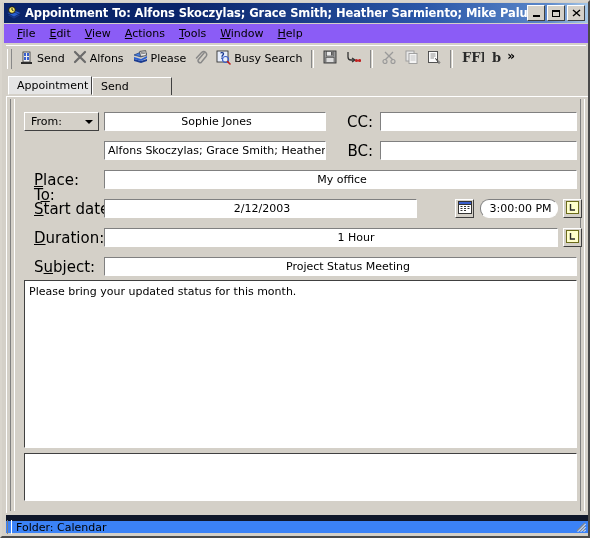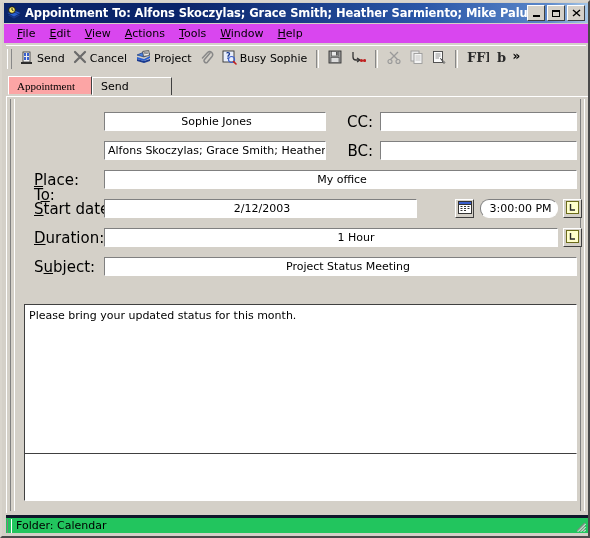--- a/index.html
+++ b/index.html
@@ -43,21 +43,21 @@
     color:#000;
   }
   .win-btn .gl{position:absolute;left:0;right:0;top:0;bottom:0;
     display:flex;align-items:center;justify-content:center;font-size:9px;font-weight:bold;}
   .min-mark{width:7px;height:2px;background:#000;margin-top:5px;}
   .max-mark{width:8px;height:7px;border:1px solid #000;border-top-width:2px;box-sizing:border-box;}
 
   
   .menubar{
     position:absolute;left:2px;top:22px;width:584px;height:19px;
-    background:#d946ef;display:flex;align-items:center;padding-left:6px;
+    background:#8b5cf6;display:flex;align-items:center;padding-left:6px;
     box-sizing:border-box;
   }
   .menu-item{padding:2px 7px;font-size:11px;color:#000;cursor:default;}
   .menu-item u{text-decoration:underline;}
 
   
   .toolbar{
     position:absolute;left:4px;top:43px;width:580px;height:26px;
     background:#d4d0c8;display:flex;align-items:center;
     border-top:1px solid #ffffff;
@@ -73,21 +73,21 @@
 
   
   .tabs{position:absolute;left:6px;top:74px;width:578px;height:20px;}
   .tab{
     position:absolute;top:0;height:19px;line-height:18px;
     padding:0 8px;font-size:11px;background:#d4d0c8;
     border-top:1px solid #ffffff;border-left:1px solid #ffffff;
     border-right:1px solid #404040;
     box-sizing:border-box;
   }
-  .tab.active{background:#fca5a5;border-bottom:1px solid #d4d0c8;z-index:3;font-family:Liberation Serif, serif;}
+  .tab.active{background:#e5e5e5;border-bottom:1px solid #d4d0c8;z-index:3;}
   .tab.inactive{top:1px;height:18px;line-height:17px;}
 
   
   .panel{
     position:absolute;left:4px;top:94px;width:582px;height:417px;
     background:#d4d0c8;box-sizing:border-box;
     border-top:1px solid #ffffff;border-left:1px solid #ffffff;
   }
   .panel-inner{position:absolute;left:3px;top:2px;right:3px;bottom:2px;}
   .lbl-r{position:absolute;font-size:15px;color:#000;line-height:20px;}
@@ -133,22 +133,22 @@
   .textarea .body{padding:4px 0 0 4px;font-size:11px;line-height:14px;color:#000;}
 
   .vdivider{
     position:absolute;width:3px;top:0;bottom:0;
     border-left:1px solid #808080;border-right:1px solid #ffffff;
   }
 
   
   .statusbar{
     position:absolute;left:4px;bottom:3px;width:582px;height:18px;
-    background:#22c55e;box-sizing:border-box;
-    border-top:3px solid #0f172a;
+    background:#3b82f6;box-sizing:border-box;
+    border-top:6px solid #0f172a;
     display:flex;align-items:center;
   }
   .status-grip{width:3px;height:14px;margin:0 4px 0 1px;
     border-left:1px solid #808080;border-right:1px solid #ffffff;}
   .status-text{font-size:11px;color:#000;}
   .resize-grip{position:absolute;right:2px;bottom:1px;width:13px;height:13px;}
 </style>
 </head>
 <body>
 
@@ -213,54 +213,54 @@
       </span>
       <span class="lbl">Send</span>
     </span>
 
     <span class="tb-btn">
       <span>
         <svg width="14" height="14" viewBox="0 0 14 14">
           <path d="M2 2 L12 12 M12 2 L2 12" stroke="#6b6b6b" stroke-width="2.2" stroke-linecap="round"></path>
         </svg>
       </span>
-      <span class="lbl">Cancel</span>
+      <span class="lbl">Alfons</span>
     </span>
 
     <span class="tb-btn">
       <span>
         <svg width="16" height="14" viewBox="0 0 16 14">
           <path d="M2 9 L9 11 L15 9 L15 11 L9 13 L2 11 Z" fill="#1a3a8f"></path>
           <path d="M2 7 L9 9 L15 6 L15 8 L9 11 L2 9 Z" fill="#2a5fd0"></path>
           <path d="M2 5 L9 7 L15 4 L9 2 Z" fill="#4a7fe0" stroke="#0a2a6a" stroke-width="0.6"></path>
           <rect x="8" y="1" width="6" height="5" fill="#f0f0f0" stroke="#333" stroke-width="0.7" transform="rotate(-8 11 3)"></rect>
           <path d="M9 2.5 L13 2 M9 3.8 L13 3.3" stroke="#444" stroke-width="0.6"></path>
         </svg>
       </span>
-      <span class="lbl">Project</span>
+      <span class="lbl">Please</span>
     </span>
 
     <span class="tb-btn">
       <span>
         <svg width="14" height="15" viewBox="0 0 14 15">
           <path d="M10 3 L4.5 9.5 a2 2 0 0 0 2.8 2.8 L12 6.5 a3 3 0 0 0-4.2-4.2 L2.5 8" stroke="#888" stroke-width="1.5" fill="none" stroke-linecap="round"></path>
         </svg>
       </span>
     </span>
 
     <span class="tb-btn">
       <span>
         <svg width="15" height="15" viewBox="0 0 15 15">
           <rect x="1" y="1" width="11" height="11" fill="#e8eefc" stroke="#333" stroke-width="0.9"></rect>
           <text x="6.2" y="9.4" font-size="8" font-family="DejaVu Sans" text-anchor="middle" fill="#1a3a8f" font-weight="bold">?</text>
           <circle cx="9.5" cy="9.5" r="3" fill="none" stroke="#3a5fcd" stroke-width="1.2"></circle>
           <path d="M11.6 11.6 L14 14" stroke="#c02020" stroke-width="1.6" stroke-linecap="round"></path>
         </svg>
       </span>
-      <span class="lbl">Busy Sophie</span>
+      <span class="lbl">Busy Search</span>
     </span>
 
     <span class="tb-sep"></span>
 
     <span class="tb-btn">
       <span>
         <svg width="14" height="14" viewBox="0 0 14 14">
           <rect x="1" y="1" width="12" height="12" fill="#9a9a9a" stroke="#333" stroke-width="0.9"></rect>
           <rect x="3.5" y="1.5" width="7" height="4.5" fill="#e8e8e8" stroke="#444" stroke-width="0.6"></rect>
           <rect x="8" y="2" width="1.8" height="3.5" fill="#555"></rect>
@@ -340,20 +340,24 @@
       <span>Send Options</span>
     </div>
   </div>
 
   <div class="panel">
     <div class="panel-inner">
 
       <div class="vdivider" style="right:0;"></div>
       <div class="vdivider" style="left:0;"></div>
 
+      <div class="dropbtn" style="left:14px;top:13px;width:75px;">
+        <span>From:</span>
+        <span class="arrow-dn"></span>
+      </div>
       <div class="field" style="left:94px;top:13px;width:222px;">
         <span class="val">Sophie Jones</span>
       </div>
       <div class="lbl-r" style="left:325px;top:13px;width:38px;text-align:right;">CC:</div>
       <div class="field" style="left:370px;top:13px;width:197px;">
         <span class="val"></span>
       </div>
 
       <div class="lbl-r" style="left:24px;top:42px;margin-top:44px;">T<u>o</u>:</div>
       <div class="field" style="left:94px;top:42px;width:222px;">
@@ -405,21 +409,21 @@
             <path d="M4.5 3 L4.5 9 L9 9" stroke="#2a2a2a" stroke-width="1.4" fill="none"></path>
           </svg>
         </span>
       </div>
 
       <div class="lbl-r" style="left:24px;top:158px;">S<u>u</u>bject:</div>
       <div class="field" style="left:94px;top:158px;width:473px;padding-left:12px;">
         <span class="val">Project Status Meeting</span>
       </div>
 
-      <div class="textarea" style="left:14px;top:181px;width:553px;height:168px;margin-top:24px;">
+      <div class="textarea" style="left:14px;top:181px;width:553px;height:168px;">
         <div class="body">Please bring your updated status for this month.</div>
       </div>
 
       <div class="textarea" style="left:14px;top:354px;width:553px;height:48px;">
         <div class="body"></div>
       </div>
 
     </div>
   </div>
 

